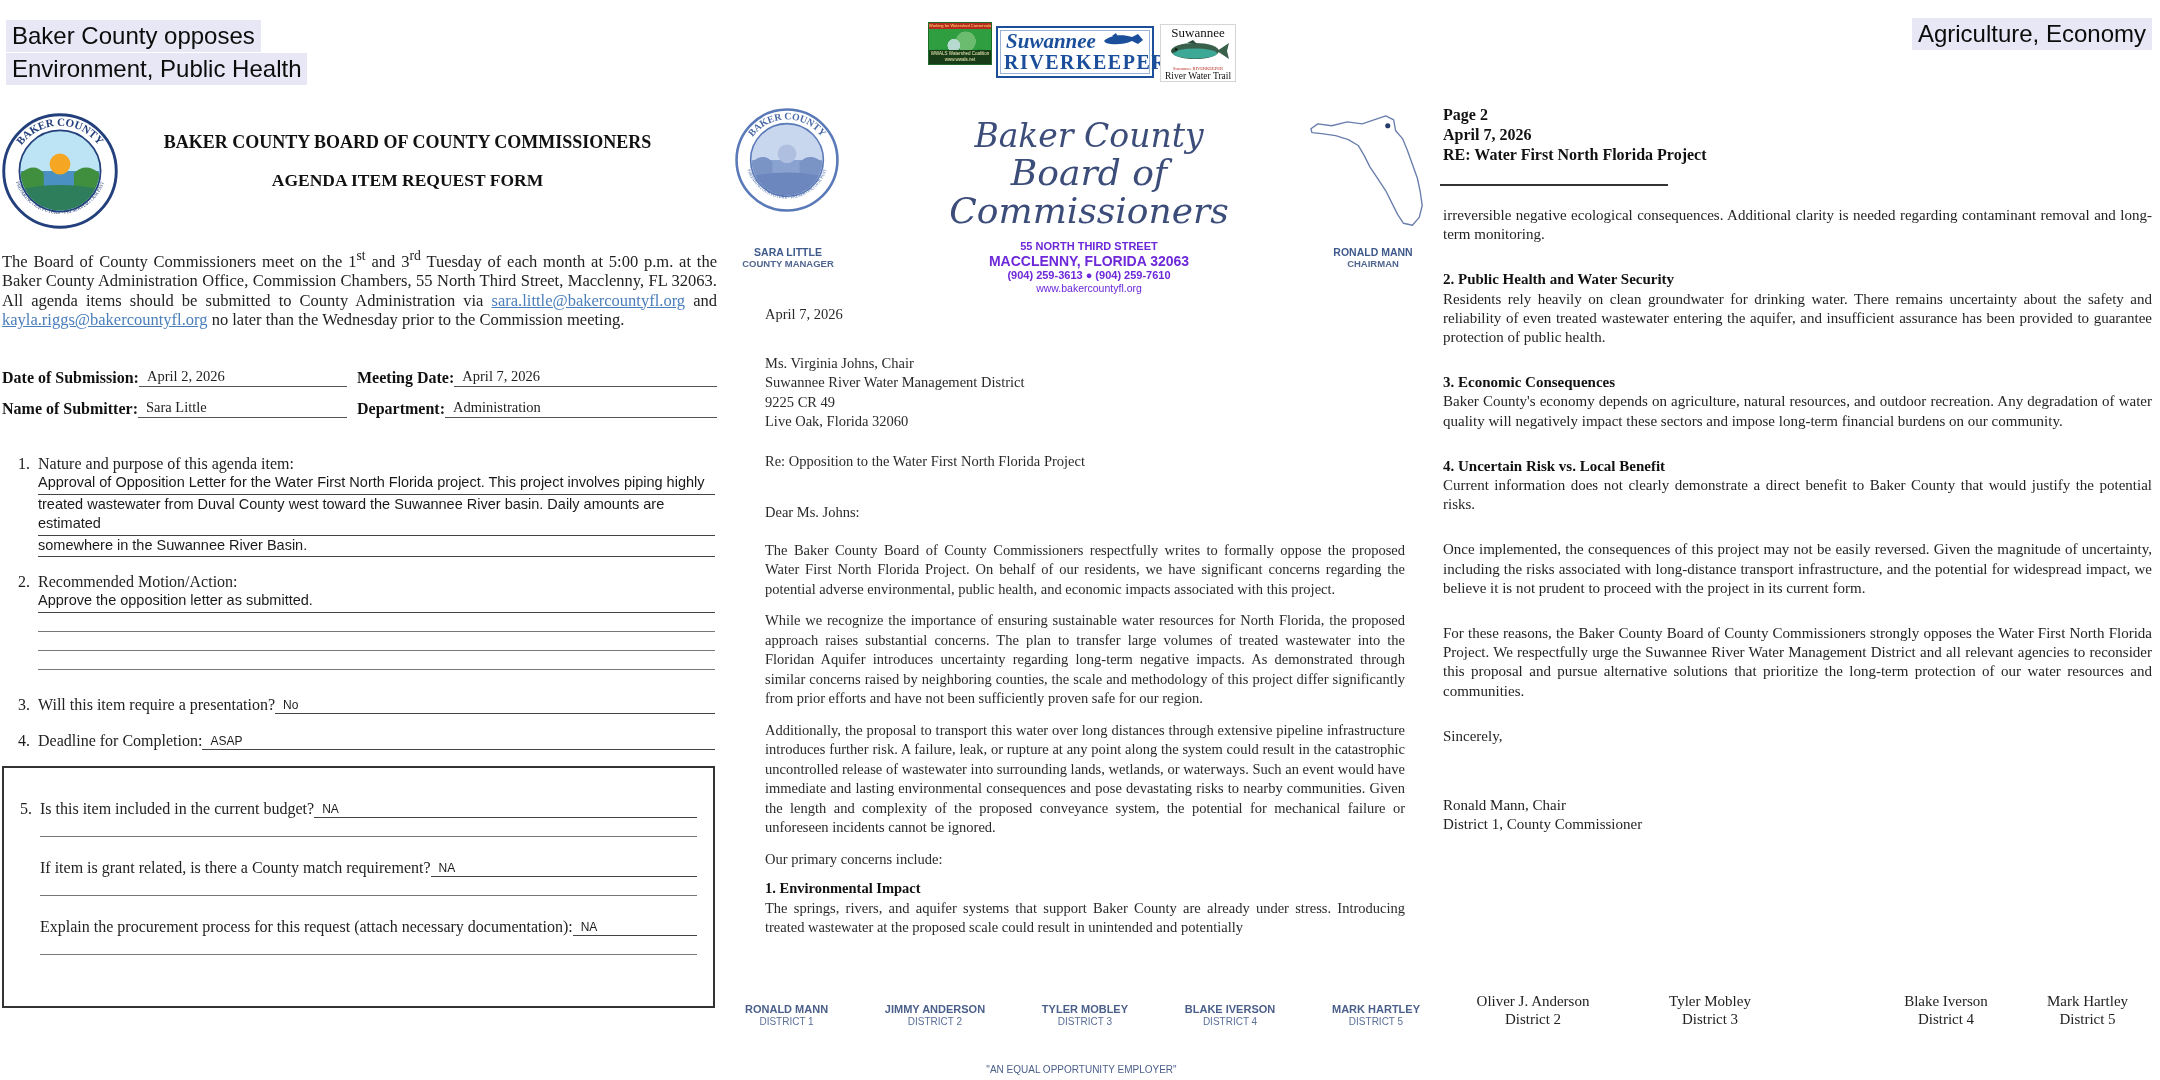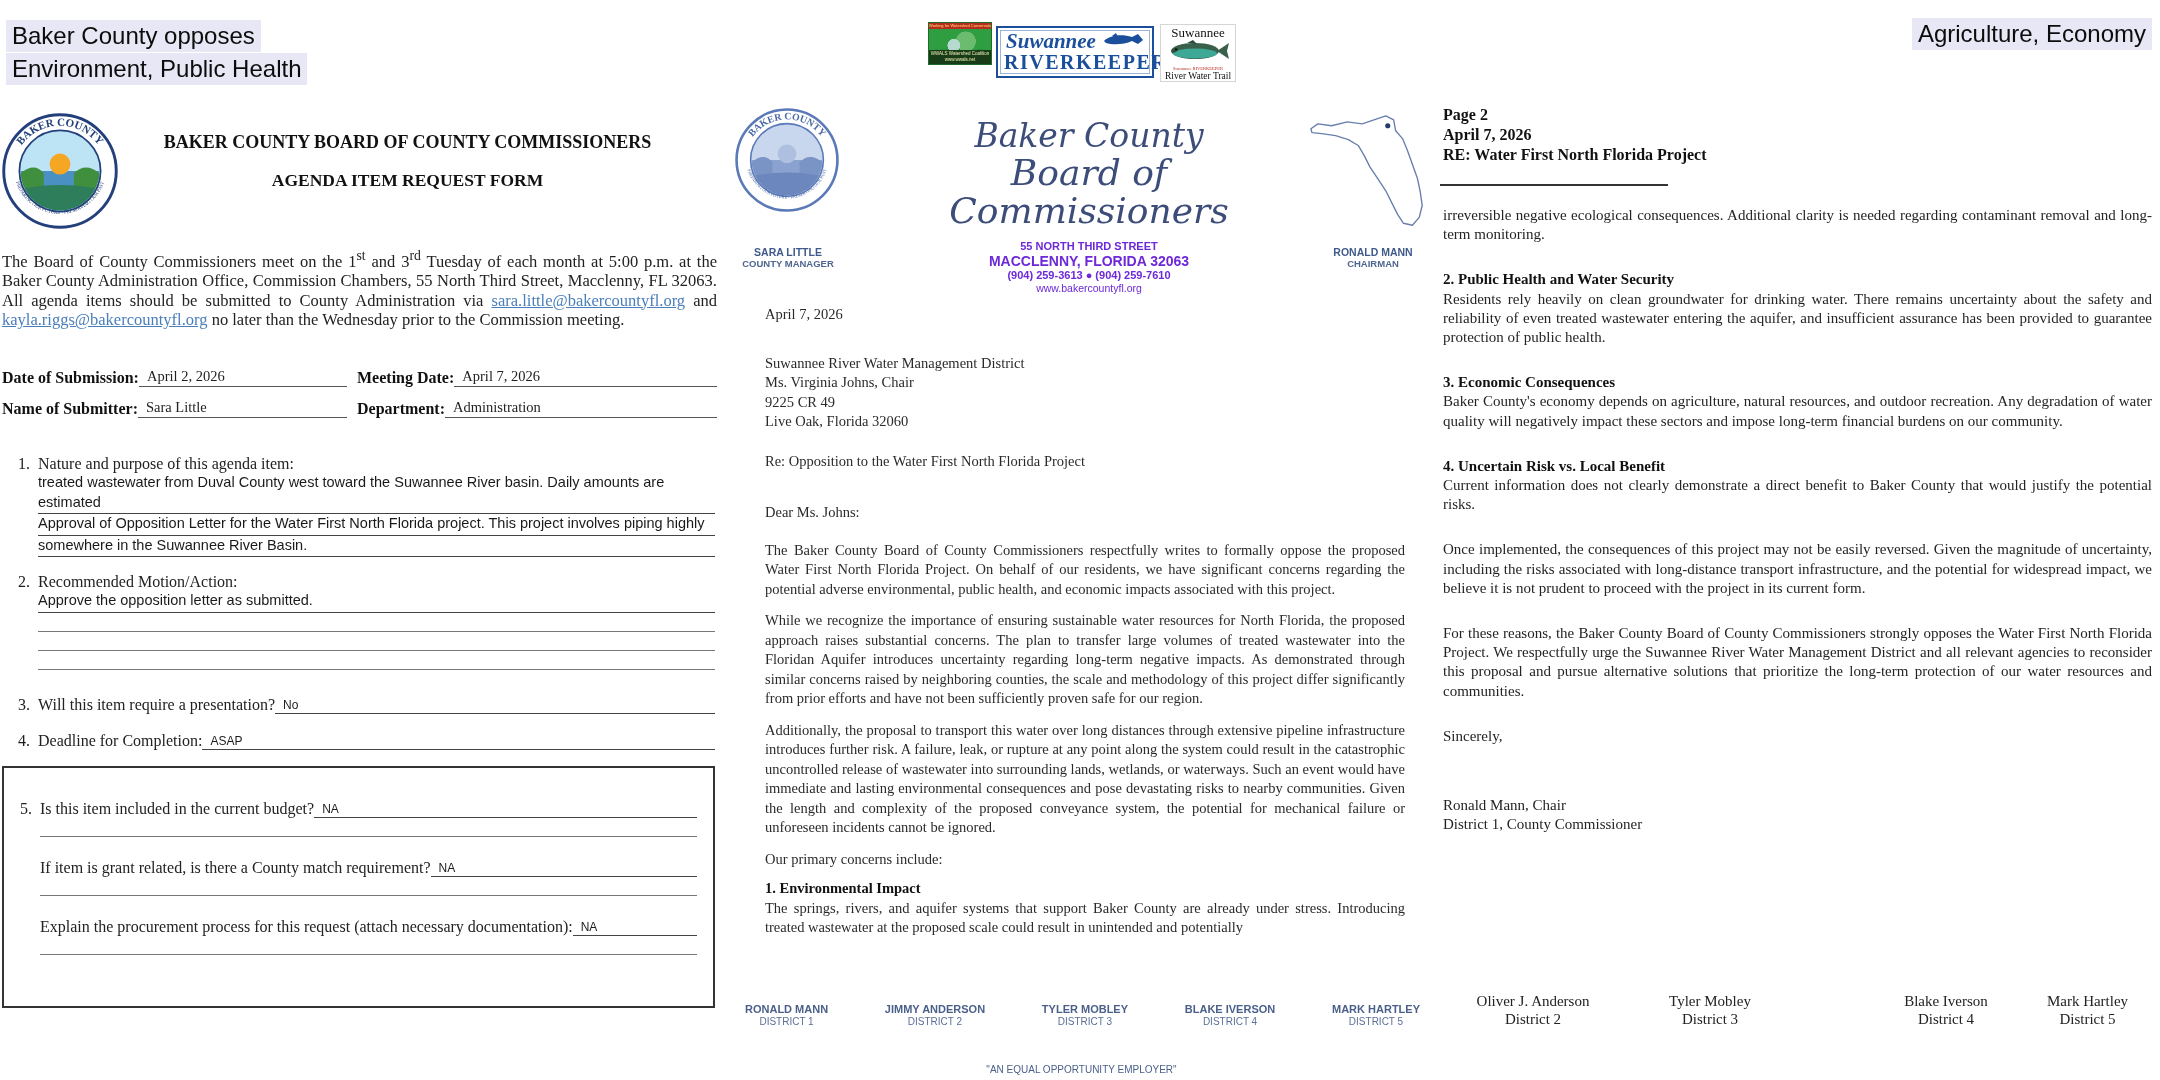--- a/index.html
+++ b/index.html
@@ -217,22 +217,22 @@
           <span class="f-value f-fill">Administration</span>
         </div>
       </div>
     </div>
 
     <div class="form-items">
 
       <div class="item">
         <span class="item-num">1.</span>
         <div class="item-label">Nature and purpose of this agenda item:</div>
+        <div class="ans-line">Approval of Opposition Letter for the Water First North Florida project. This project involves piping highly</div>
         <div class="ans-line">treated wastewater from Duval County west toward the Suwannee River basin.  Daily amounts are estimated</div>
-        <div class="ans-line">Approval of Opposition Letter for the Water First North Florida project. This project involves piping highly</div>
         <div class="ans-line">somewhere in the Suwannee River Basin.</div>
       </div>
 
       <div class="item" style="margin-top:16px;">
         <span class="item-num">2.</span>
         <div class="item-label">Recommended Motion/Action:</div>
         <div class="ans-line">Approve the opposition letter as submitted.</div>
         <div class="blank-line"></div>
         <div class="blank-line"></div>
         <div class="blank-line"></div>
@@ -333,22 +333,22 @@
       </svg>
     </div>
     <div class="chairman">
       <div class="us-name">RONALD MANN</div>
       <div class="us-title">CHAIRMAN</div>
     </div>
 
     <div class="body1">
       <div>April 7, 2026</div>
       <div class="addr-block">
+        <div>Ms. Virginia Johns, Chair</div>
         <div>Suwannee River Water Management District</div>
-        <div>Ms. Virginia Johns, Chair</div>
         <div>9225 CR 49</div>
         <div>Live Oak, Florida 32060</div>
       </div>
       <div class="re-line">Re: Opposition to the Water First North Florida Project</div>
       <div class="salut">Dear Ms. Johns:</div>
       <p class="just">The Baker County Board of County Commissioners respectfully writes to formally oppose the proposed Water First North Florida Project. On behalf of our residents, we have significant concerns regarding the potential adverse environmental, public health, and economic impacts associated with this project.</p>
       <p class="just">While we recognize the importance of ensuring sustainable water resources for North Florida, the proposed approach raises substantial concerns. The plan to transfer large volumes of treated wastewater into the Floridan Aquifer introduces uncertainty regarding long-term negative impacts. As demonstrated through similar concerns raised by neighboring counties, the scale and methodology of this project differ significantly from prior efforts and have not been sufficiently proven safe for our region.</p>
       <p class="just">Additionally, the proposal to transport this water over long distances through extensive pipeline infrastructure introduces further risk. A failure, leak, or rupture at any point along the system could result in the catastrophic uncontrolled release of wastewater into surrounding lands, wetlands, or waterways. Such an event would have immediate and lasting environmental consequences and pose devastating risks to nearby communities. Given the length and complexity of the proposed conveyance system, the potential for mechanical failure or unforeseen incidents cannot be ignored.</p>
       <div class="concerns">Our primary concerns include:</div>
       <div class="sec-head">1. Environmental Impact</div>

